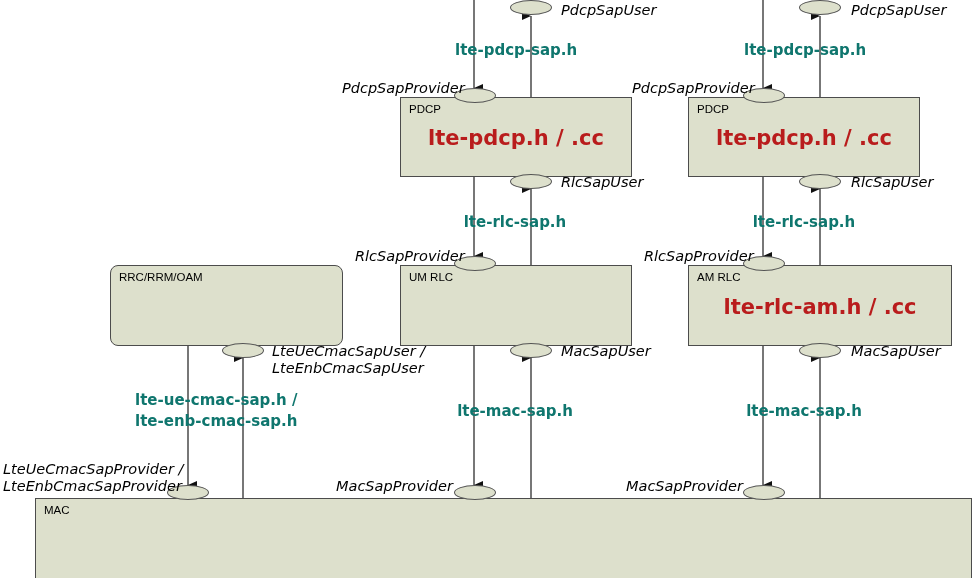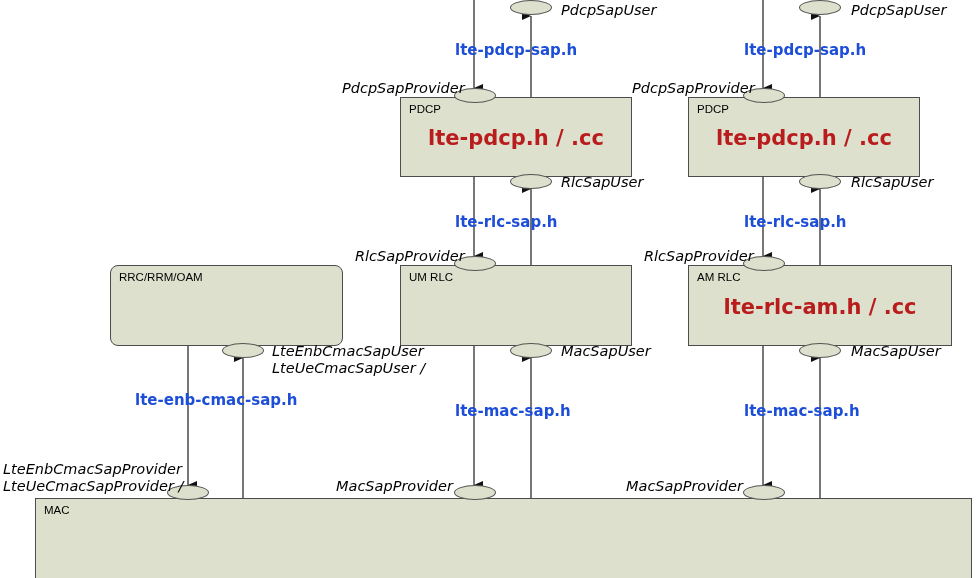--- a/index.html
+++ b/index.html
@@ -61,24 +61,25 @@
     color: #000000;
     font-family: "DejaVu Sans", sans-serif;
     white-space: nowrap;
     line-height: 17px;
     z-index: 6;
   }
   .hdr-label {
     position: absolute;
     font-size: 15px;
     font-weight: bold;
-    color: #1d4ed8;
+    color: #0f766e;
     font-family: "DejaVu Sans", sans-serif;
     white-space: nowrap;
     line-height: 21px;
+    text-align: center;
     z-index: 6;
   }
   svg.wires {
     position: absolute;
     left: 0;
     top: 0;
     width: 977px;
     height: 578px;
     z-index: 1;
     pointer-events: none;
@@ -167,35 +168,35 @@
       <div class="lolli" style="left: 454px; top: 256px;"></div>
       <div class="sap-label" style="left: 355px; top: 248px;">
         <div>RlcSapProvider</div>
       </div>
       <div class="lolli" style="left: 743px; top: 256px;"></div>
       <div class="sap-label" style="left: 644px; top: 248px;">
         <div>RlcSapProvider</div>
       </div>
       <div class="lolli" style="left: 222px; top: 343px;"></div>
       <div class="sap-label" style="left: 272px; top: 343px;">
+        <div>LteUeCmacSapUser /</div>
         <div>LteEnbCmacSapUser</div>
-        <div>LteUeCmacSapUser /</div>
       </div>
       <div class="lolli" style="left: 510px; top: 343px;"></div>
       <div class="sap-label" style="left: 561px; top: 343px;">
         <div>MacSapUser</div>
       </div>
       <div class="lolli" style="left: 799px; top: 343px;"></div>
       <div class="sap-label" style="left: 851px; top: 343px;">
         <div>MacSapUser</div>
       </div>
       <div class="lolli" style="left: 167px; top: 485px;"></div>
       <div class="sap-label" style="left: 3px; top: 461px;">
+        <div>LteUeCmacSapProvider /</div>
         <div>LteEnbCmacSapProvider</div>
-        <div>LteUeCmacSapProvider /</div>
       </div>
       <div class="lolli" style="left: 454px; top: 485px;"></div>
       <div class="sap-label" style="left: 336px; top: 478px;">
         <div>MacSapProvider</div>
       </div>
       <div class="lolli" style="left: 743px; top: 485px;"></div>
       <div class="sap-label" style="left: 626px; top: 478px;">
         <div>MacSapProvider</div>
       </div>
     </div>
@@ -206,20 +207,21 @@
       <div class="hdr-label" style="left: 744px; top: 40px; width: 120px;">
         <div>lte-pdcp-sap.h</div>
       </div>
       <div class="hdr-label" style="left: 455px; top: 212px; width: 120px;">
         <div>lte-rlc-sap.h</div>
       </div>
       <div class="hdr-label" style="left: 744px; top: 212px; width: 120px;">
         <div>lte-rlc-sap.h</div>
       </div>
       <div class="hdr-label" style="left: 135px; top: 390px; width: 162px;">
+        <div>lte-ue-cmac-sap.h /</div>
         <div>lte-enb-cmac-sap.h</div>
       </div>
       <div class="hdr-label" style="left: 455px; top: 401px; width: 120px;">
         <div>lte-mac-sap.h</div>
       </div>
       <div class="hdr-label" style="left: 744px; top: 401px; width: 120px;">
         <div>lte-mac-sap.h</div>
       </div>
     </div>
 

